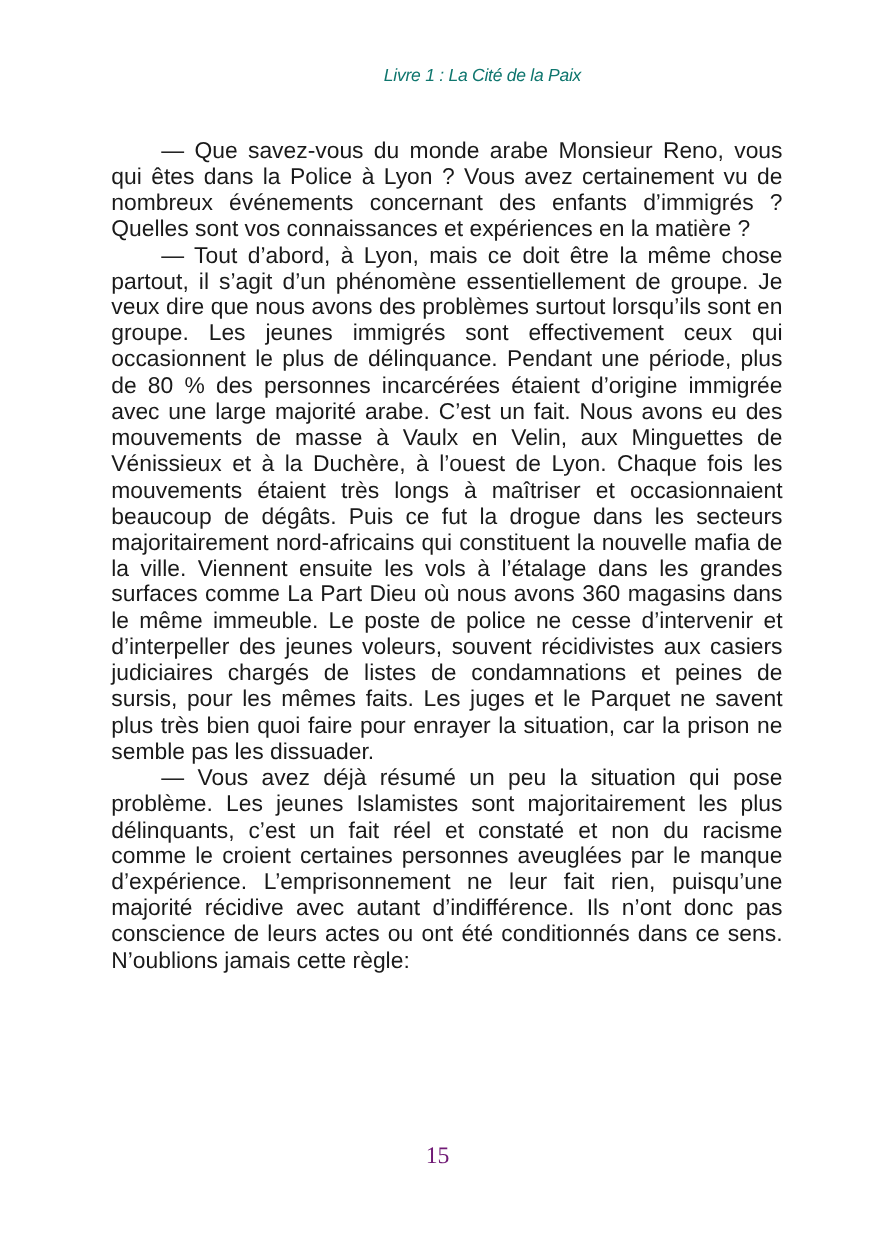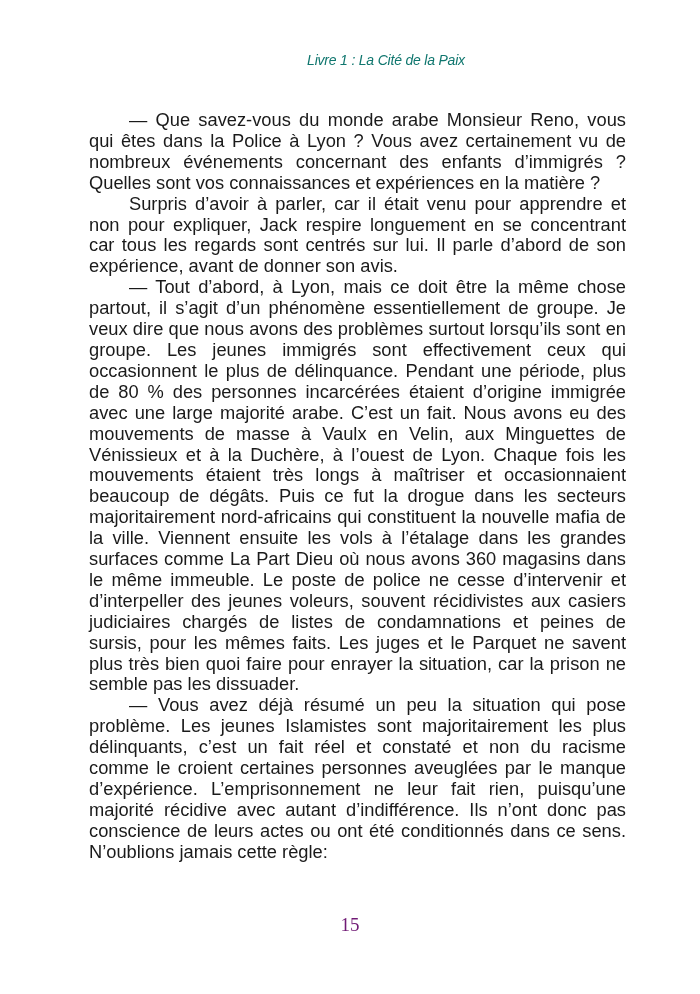--- a/index.html
+++ b/index.html
@@ -54,18 +54,17 @@
       color: #701a75;
     }
   </style>
 </head>
 <body>
 
 <div class="running-header">Livre 1 : La Cité de la Paix</div>
 
 <div class="body-text">
   <p>— Que savez-vous du monde arabe Monsieur Reno, vous qui êtes dans la Police à Lyon ? Vous avez certainement vu de nombreux événements concernant des enfants d’immigrés ? Quelles sont vos connaissances et expériences en la matière ?</p>
-  <p>Surpris d’avoir à parler, car il était venu pour apprendre et non pour expliquer, Jack respire longuement en se concentrant car tous les regards sont centrés sur lui. Il parle d’abord de son expérience, avant de donner son avis.</p>
   <p>— Tout d’abord, à Lyon, mais ce doit être la même chose partout, il s’agit d’un phénomène essentiellement de groupe. Je veux dire que nous avons des problèmes surtout lorsqu’ils sont en groupe. Les jeunes immigrés sont effectivement ceux qui occasionnent le plus de délinquance. Pendant une période, plus de 80 % des personnes incarcérées étaient d’origine immigrée avec une large majorité arabe. C’est un fait. Nous avons eu des mouvements de masse à Vaulx en Velin, aux Minguettes de Vénissieux et à la Duchère, à l’ouest de Lyon. Chaque fois les mouvements étaient très longs à maîtriser et occasionnaient beaucoup de dégâts. Puis ce fut la drogue dans les secteurs majoritairement nord-africains qui constituent la nouvelle mafia de la ville. Viennent ensuite les vols à l’étalage dans les grandes surfaces comme La Part Dieu où nous avons 360 magasins dans le même immeuble. Le poste de police ne cesse d’intervenir et d’interpeller des jeunes voleurs, souvent récidivistes aux casiers judiciaires chargés de listes de condamnations et peines de sursis, pour les mêmes faits. Les juges et le Parquet ne savent plus très bien quoi faire pour enrayer la situation, car la prison ne semble pas les dissuader.</p>
   <p>— Vous avez déjà résumé un peu la situation qui pose problème. Les jeunes Islamistes sont majoritairement les plus délinquants, c’est un fait réel et constaté et non du racisme comme le croient certaines personnes aveuglées par le manque d’expérience. L’emprisonnement ne leur fait rien, puisqu’une majorité récidive avec autant d’indifférence. Ils n’ont donc pas conscience de leurs actes ou ont été conditionnés dans ce sens. N’oublions jamais cette règle:</p>
 </div>
 
 <div class="page-number">15</div>
 
 </body></html>

